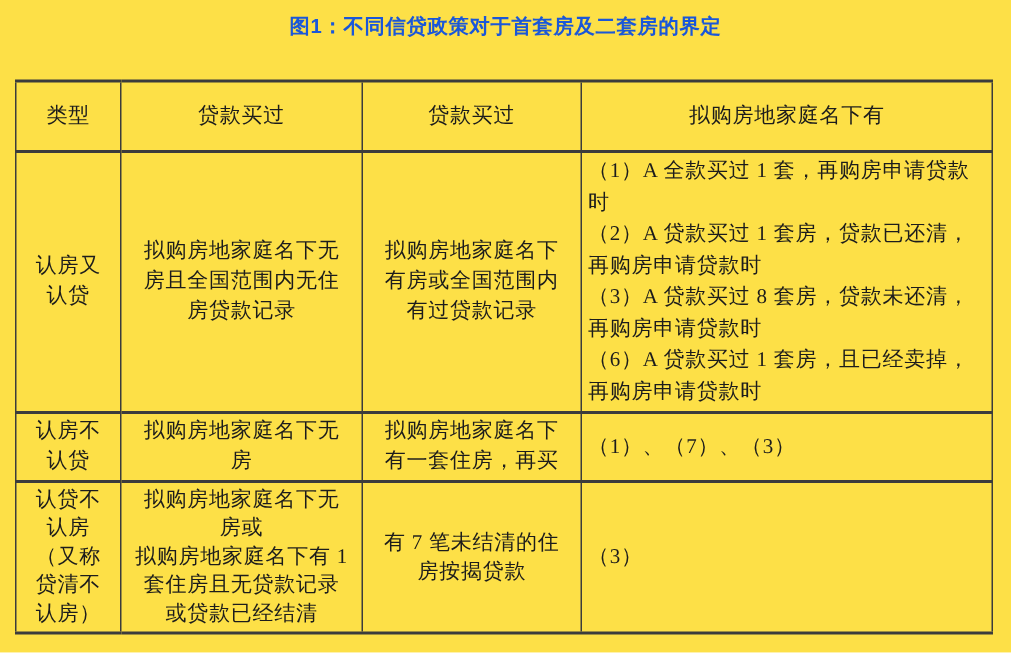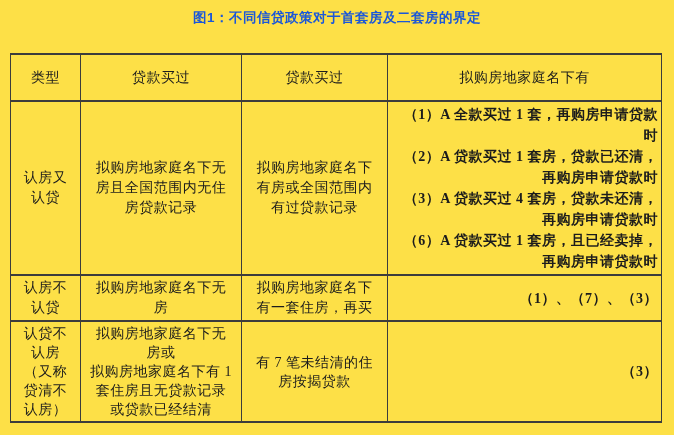--- a/index.html
+++ b/index.html
@@ -50,21 +50,21 @@
   }
   tr.hrow { height: 47px; }
   tr.r1 { height: 172px; }
   tr.r2 { height: 44px; }
   tr.r3 { height: 87px; }
   .center { text-align: center; }
   .pre { white-space: pre-line; }
   th { text-align: center; line-height: 20px; }
   td.typecell, td.stdcell { line-height: 20px; }
   tr.r3 td.typecell, tr.r3 td.stdcell { line-height: 19px; }
-  td.sitcell { text-align: right; padding-left: 4px; font-weight: bold; }
+  td.sitcell { text-align: left; padding-left: 4px; }
   .situation { line-height: 21px; white-space: pre-line; }
 </style>
 </head>
 <body>
 
 <div class="page">
 
   <div class="title">图1：不同信贷政策对于首套房及二套房的界定</div>
 
   <table class="policy">
@@ -90,21 +90,21 @@
 房且全国范围内无住
 房贷款记录</td>
         <td class="center pre stdcell">拟购房地家庭名下
 有房或全国范围内
 有过贷款记录</td>
         <td class="sitcell">
           <div class="situation">（1）A 全款买过 1 套，再购房申请贷款
 时</div>
           <div class="situation">（2）A 贷款买过 1 套房，贷款已还清，
 再购房申请贷款时</div>
-          <div class="situation">（3）A 贷款买过 4 套房，贷款未还清，
+          <div class="situation">（3）A 贷款买过 8 套房，贷款未还清，
 再购房申请贷款时</div>
           <div class="situation">（6）A 贷款买过 1 套房，且已经卖掉，
 再购房申请贷款时</div>
         </td>
       </tr>
       <tr class="r2">
         <td class="center pre typecell">认房不
 认贷</td>
         <td class="center pre stdcell">拟购房地家庭名下无
 房</td>

